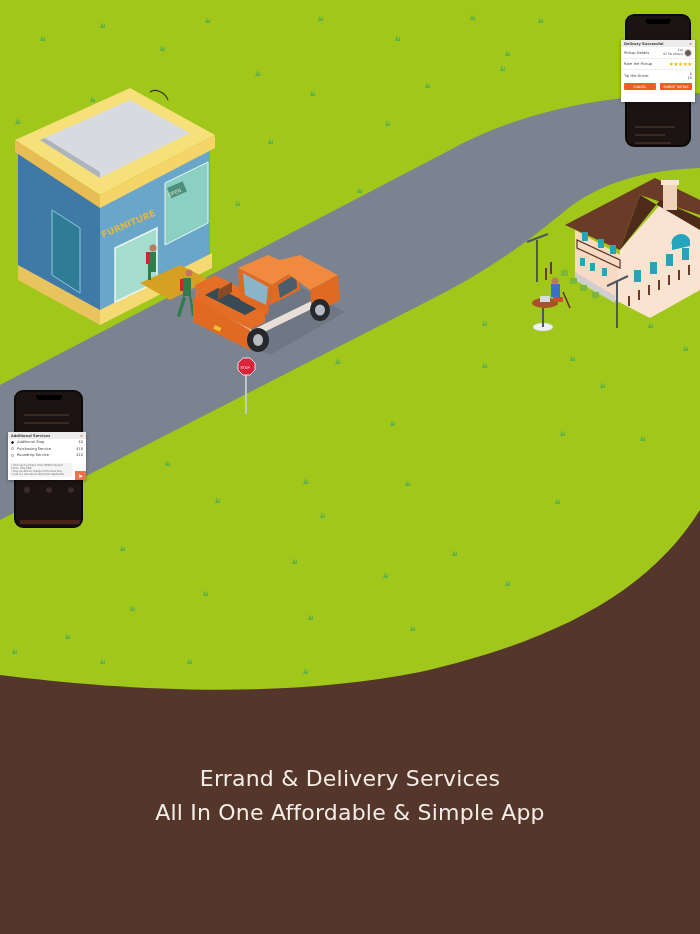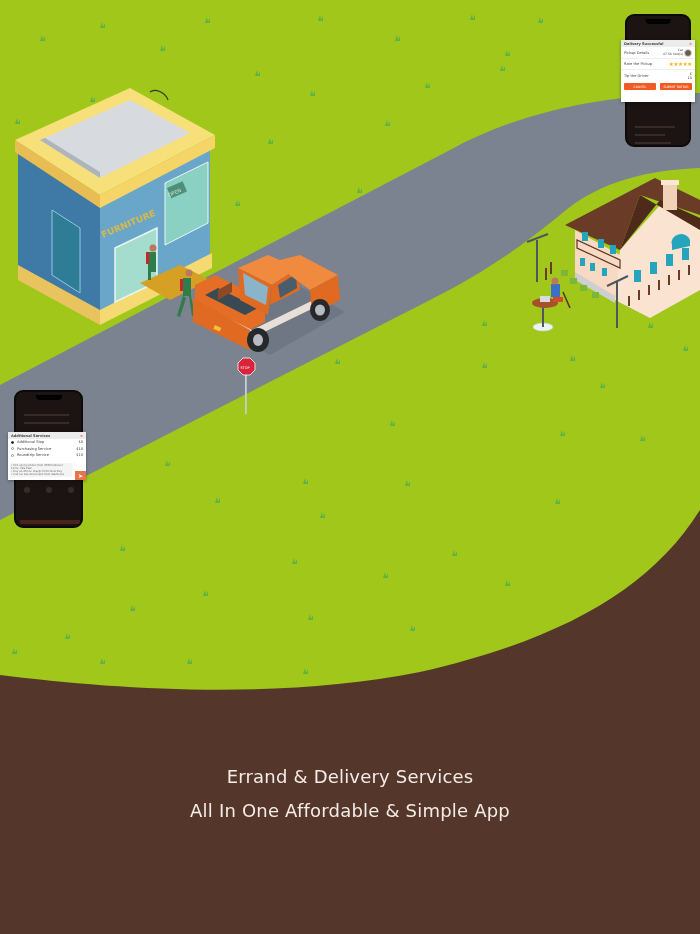--- a/index.html
+++ b/index.html
@@ -12,21 +12,21 @@
   .dialog { position: absolute; background: #fff; box-shadow: 0 1px 3px rgba(0,0,0,0.35); font-size: 3.6px; color: #444; line-height: 1.25; }
   .dialog .hdr { background: #ececec; padding: 1.5px 3px; font-weight: bold; display: flex; justify-content: space-between; font-size: 3.6px; }
   .dialog .hdr .x { color: #e25a2b; }
   .dialog .line { display: flex; justify-content: space-between; align-items: center; padding: 1.5px 3px; border-bottom: 0.5px solid #eee; }
   .btn { background: #f15a22; color: #fff; text-align: center; padding: 1.5px 0; font-size: 3.2px; border-radius: 1px; flex: 1; }
   .stars { color: #f7b500; font-size: 5.5px; letter-spacing: -0.3px; }
   .avatar { width: 8px; height: 8px; border-radius: 50%; background: #6b5a52; border: 1px solid #ddd; display: inline-block; }
   .radio { display: inline-block; width: 3px; height: 3px; border-radius: 50%; border: 0.5px solid #999; margin-right: 3px; vertical-align: middle; }
   .radio.on { background: #222; border-color: #222; }
   .send { position: absolute; right: 0; bottom: 0; width: 11px; height: 9px; background: #e8734c; color: #fff; font-size: 6px; text-align: center; line-height: 9px; }
-  .tagline { position: absolute; left: 0; width: 700px; text-align: center; color: #f4ece6; font-family: "DejaVu Sans", sans-serif; font-size: 18px; letter-spacing: 0.2px; font-weight: normal; }
+  .tagline { position: absolute; left: 0; width: 700px; text-align: center; color: #f4ece6; font-family: "DejaVu Sans", sans-serif; font-size: 22px; letter-spacing: 0.2px; font-weight: normal; }
 </style>
 </head>
 <body>
 
 <svg id="scene" viewBox="0 0 700 934" xmlns="http://www.w3.org/2000/svg">
 
   <rect x="0" y="0" width="700" height="934" fill="#a0c71a"></rect>
 
   <path fill="#7b8390" d="M0,385 L450,150 C520,112 600,95 700,93 L700,168 C650,170 600,180 560,215 C520,248 480,275 430,300 L0,520 Z"></path>
 

